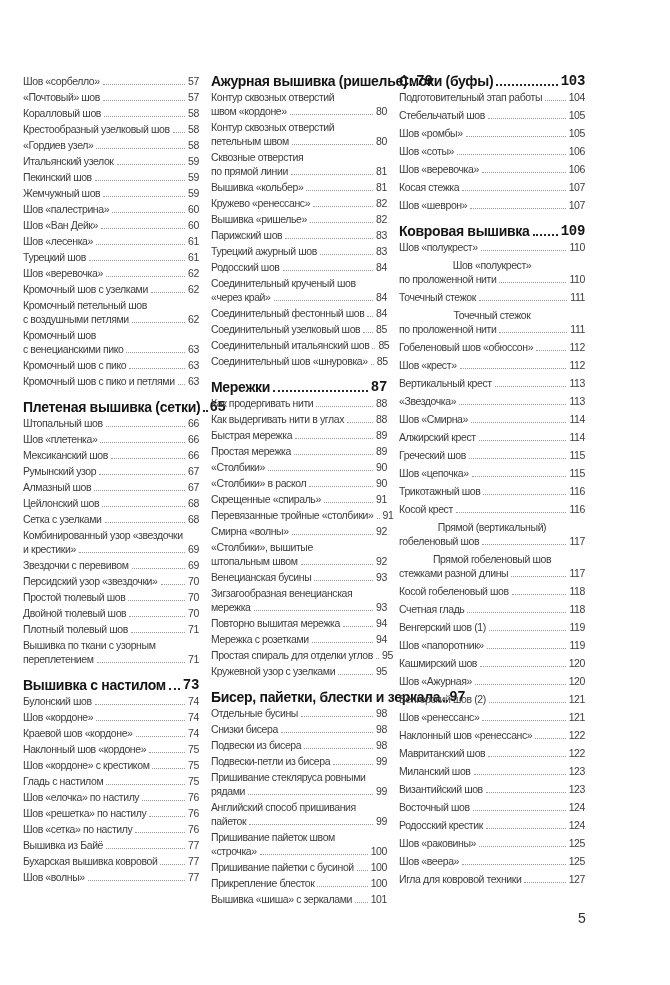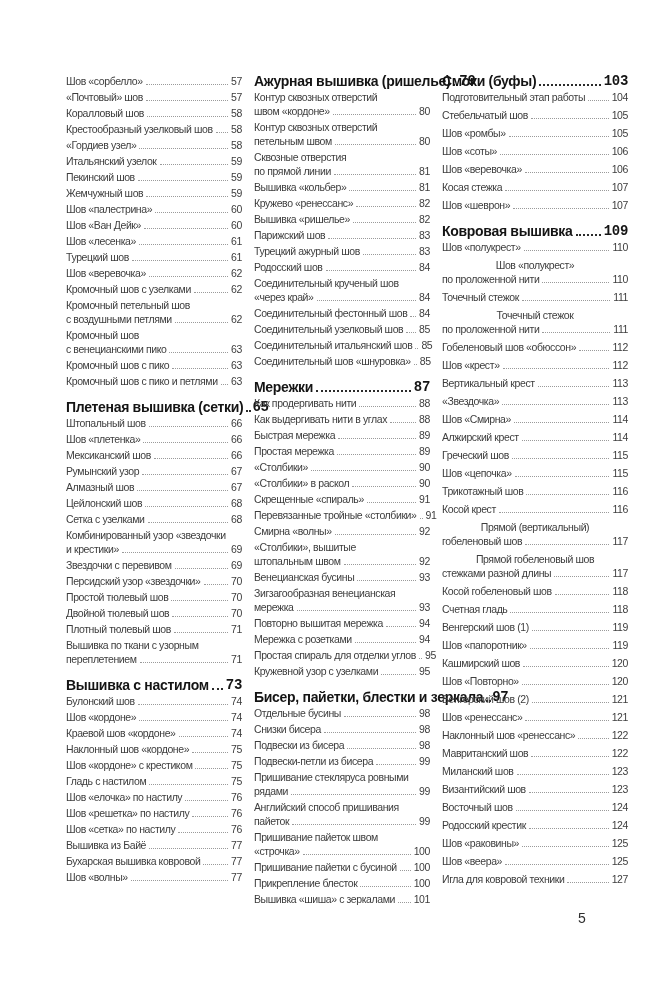--- a/index.html
+++ b/index.html
@@ -3,21 +3,21 @@
 <meta charset="utf-8">
 <style>
   html,body{margin:0;padding:0;background:#ffffff;}
   body{
     width:670px;height:985px;overflow:hidden;
     font-family:"Liberation Sans", sans-serif;
     color:#3d3d3d;
     -webkit-font-smoothing:antialiased;
   }
   .page{position:relative;width:670px;height:985px;background:#ffffff;}
-  .toc{display:flex;padding:74px 0 0 66px;gap:12px;}
+  .toc{display:flex;padding:74px 0 0 23px;gap:12px;}
   .toc-col{width:176px;flex:0 0 auto;}
   .toc-col.col-wide{width:186px;}
 
   .block{margin:0;}
   .hdr{
     font-weight:bold;color:#141414;
     font-size:14px;letter-spacing:-0.3px;line-height:14px;
     margin:12px 0 2px 0;
   }
   .block:first-child .hdr{margin-top:0;}
@@ -914,21 +914,21 @@
           </div>
           <div class="entry">
             <div class="row">
               <span class="t">Кашмирский шов</span>
               <span class="dots"></span>
               <span class="pg">120</span>
             </div>
           </div>
           <div class="entry">
             <div class="row">
-              <span class="t">Шов «Повторно»</span>
+              <span class="t">Шов «Ажурная»</span>
               <span class="dots"></span>
               <span class="pg">120</span>
             </div>
           </div>
           <div class="entry">
             <div class="row">
               <span class="t">Венгерский шов (2)</span>
               <span class="dots"></span>
               <span class="pg">121</span>
             </div>

